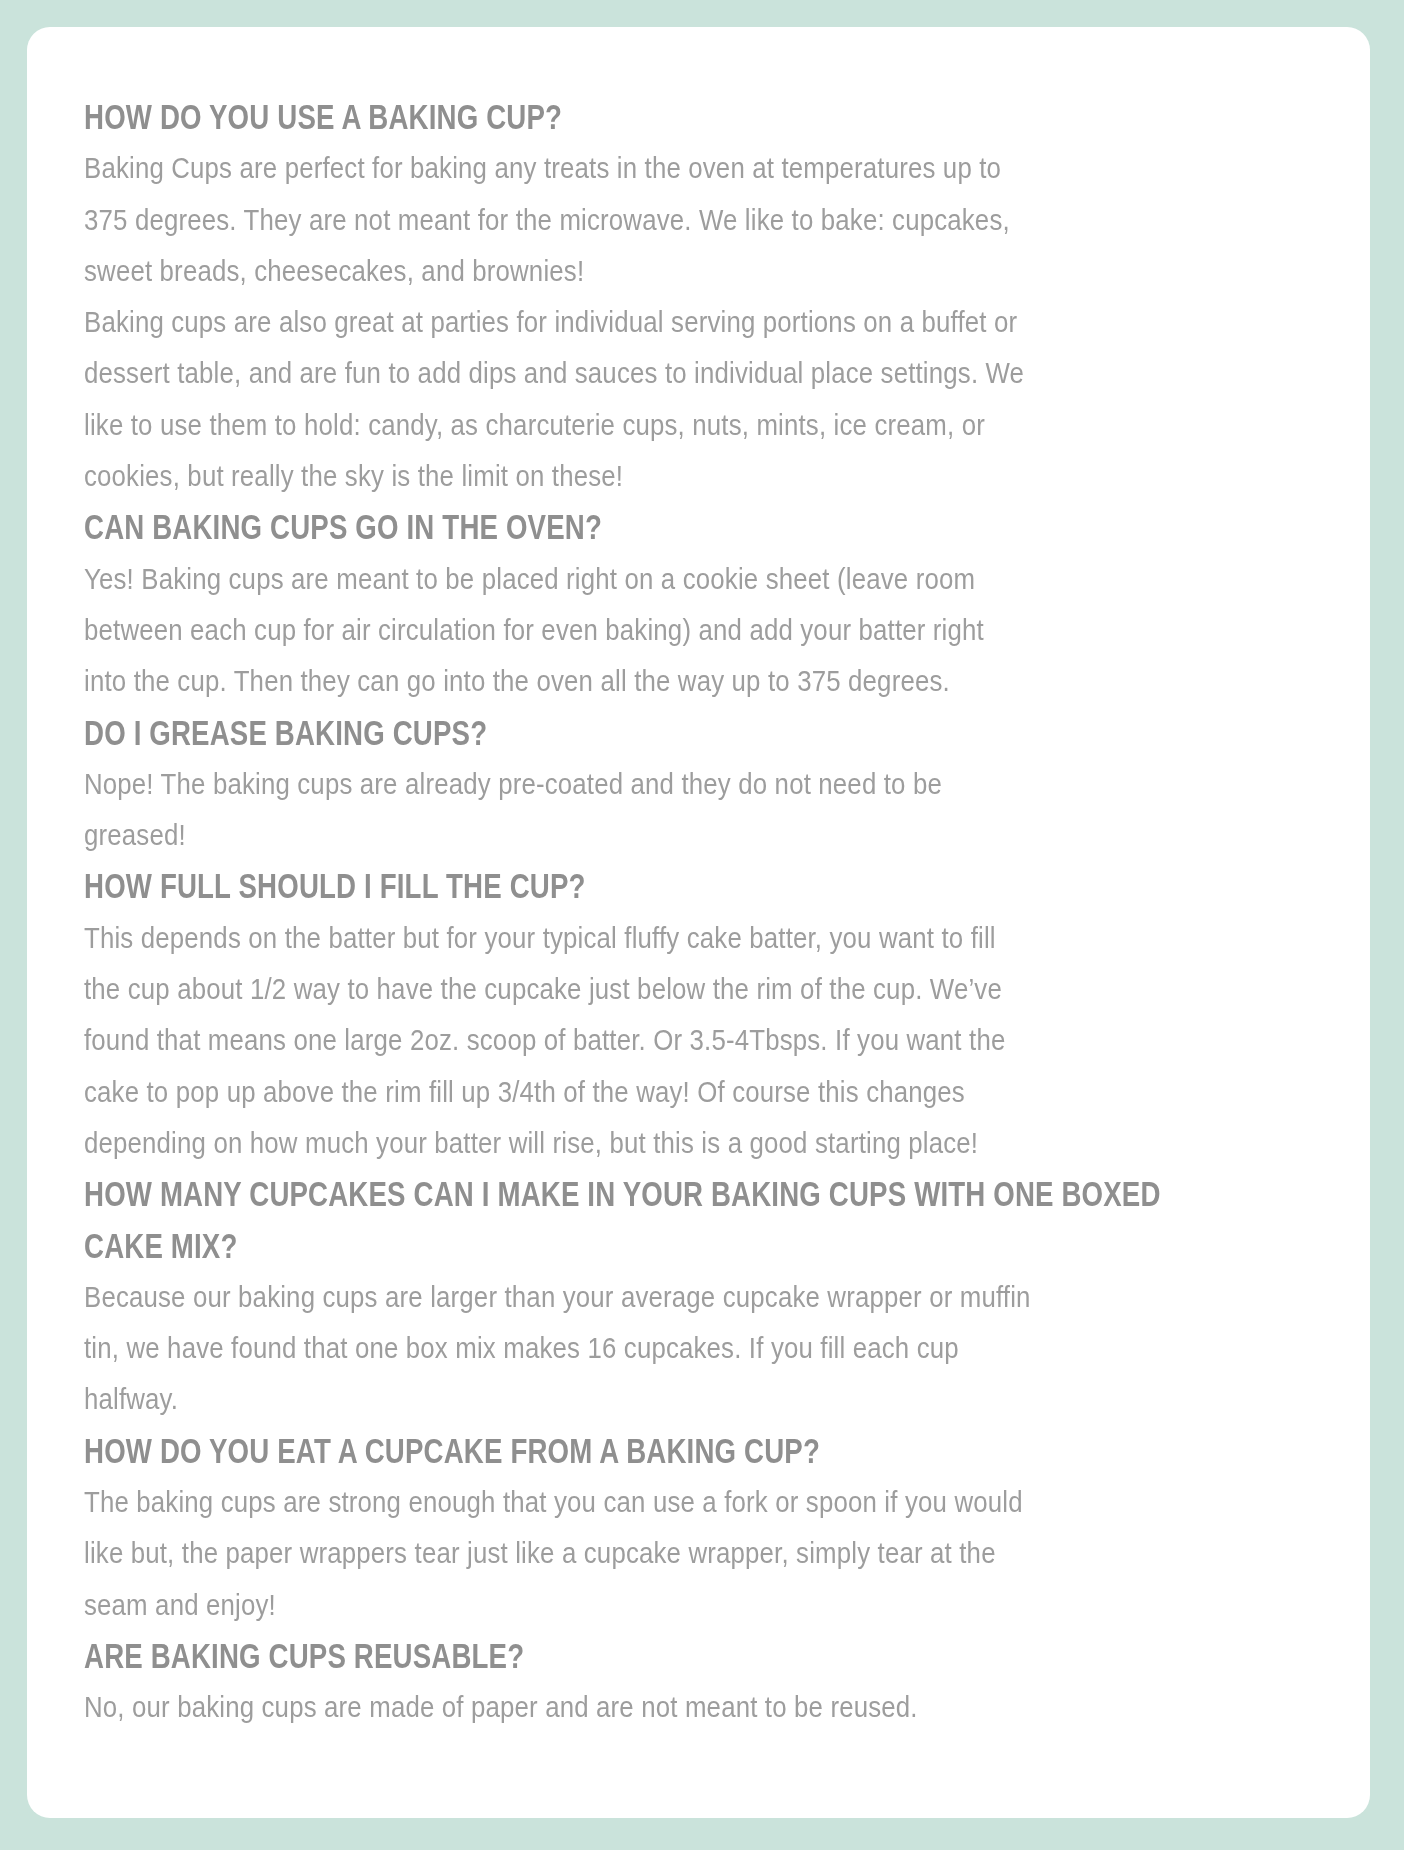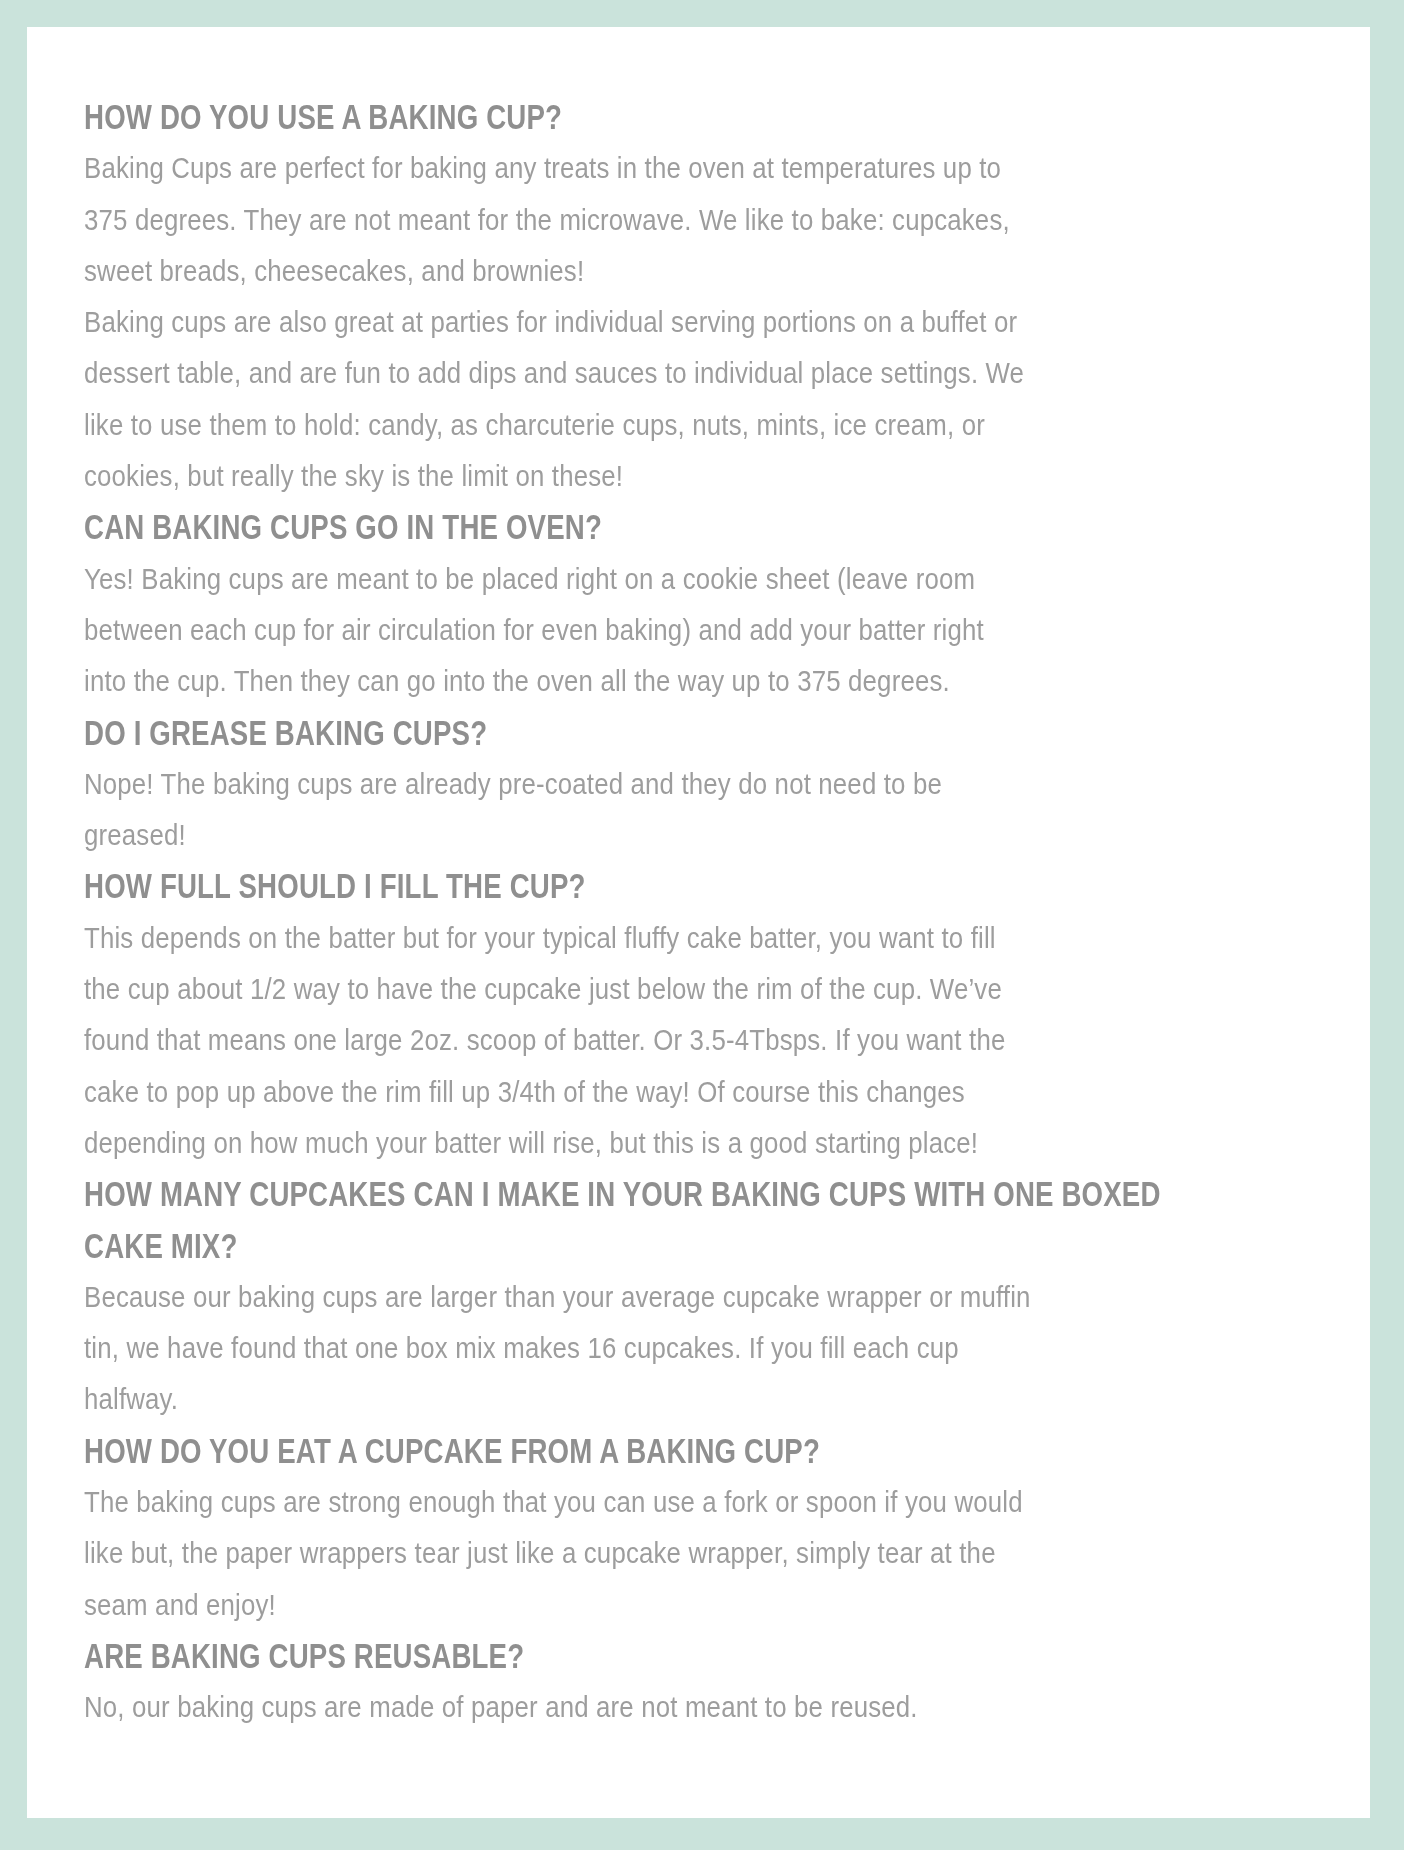--- a/index.html
+++ b/index.html
@@ -10,20 +10,21 @@
     font-family: "Liberation Sans", "DejaVu Sans", sans-serif;
     overflow: hidden;
   }
   .sheet {
     position: absolute;
     left: 27px;
     top: 27px;
     width: 1343px;   
     height: 1791px;  
     background: #ffffff;
+    border-radius: 23px;
   }
   .content {
     position: absolute;
     left: 57px;   
     top: 64px;    
   }
   .line {
     display: block;
     height: 51.3px;
     line-height: 51.3px;

